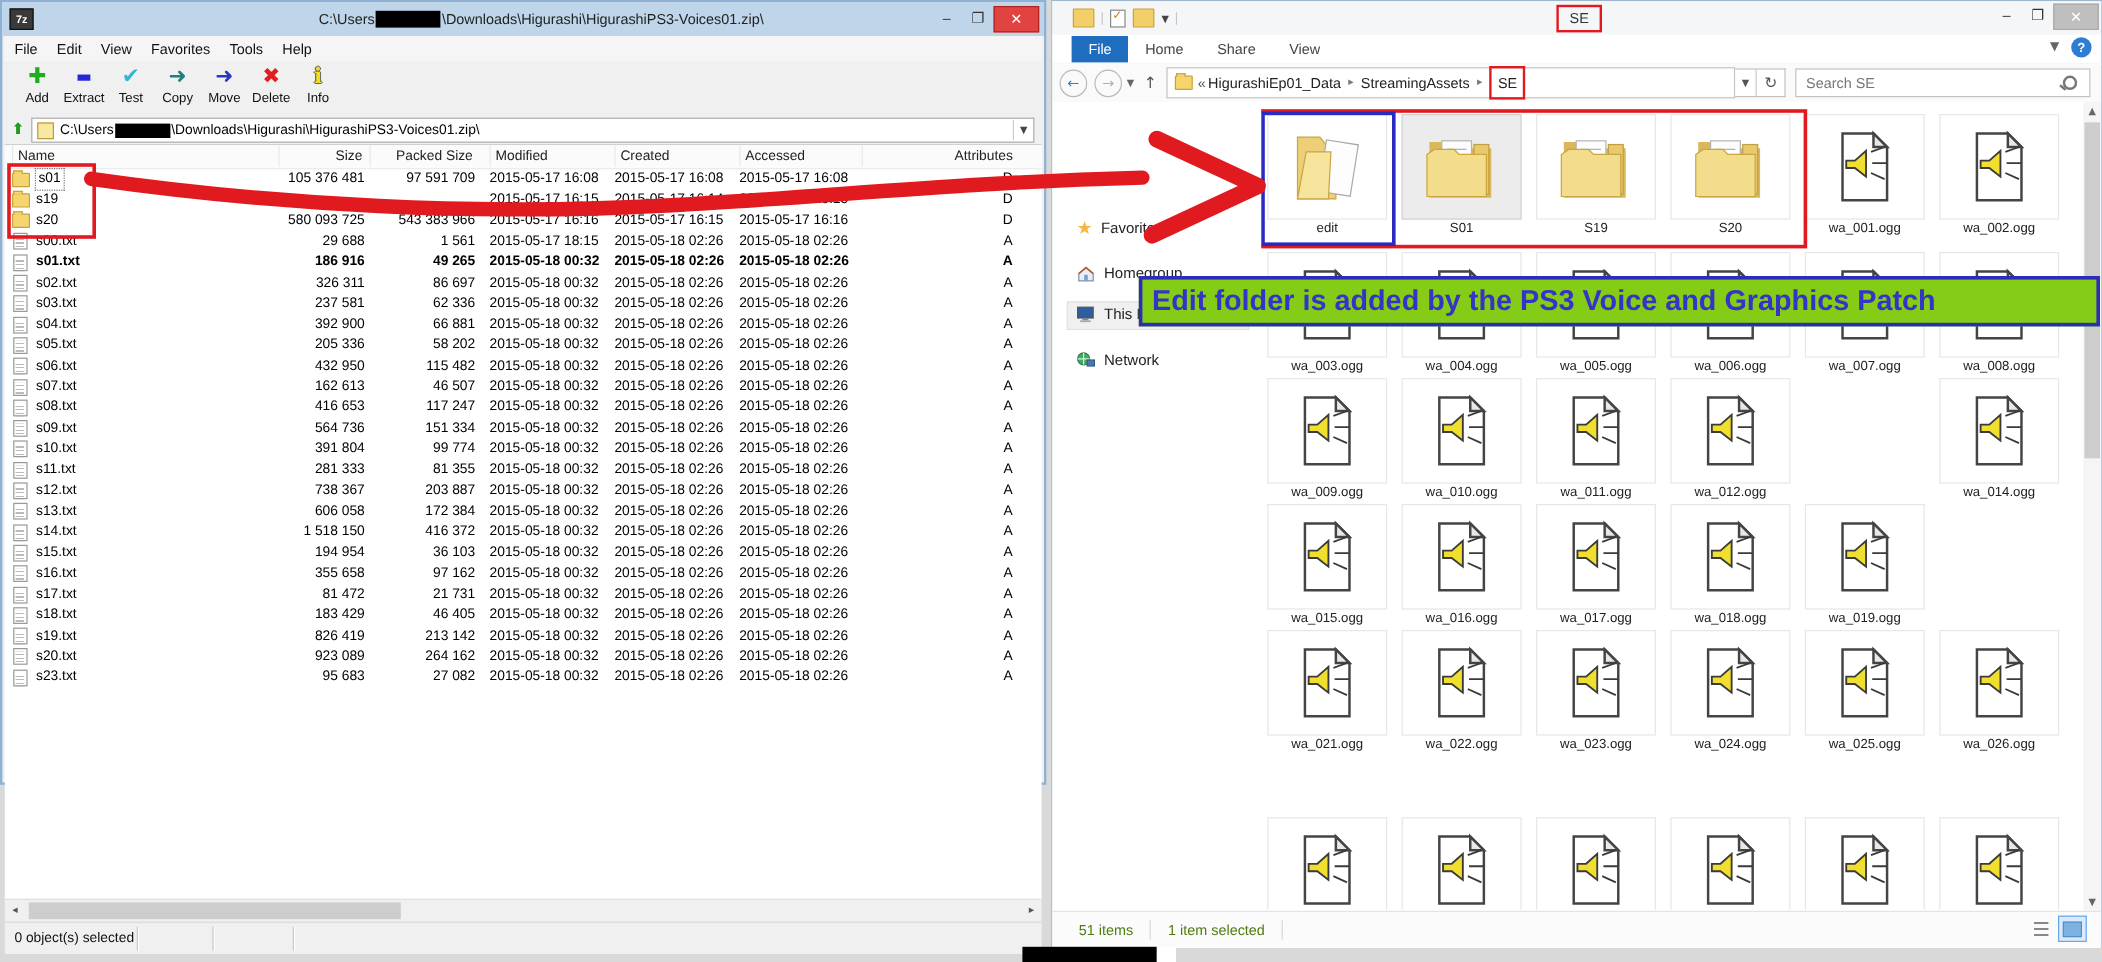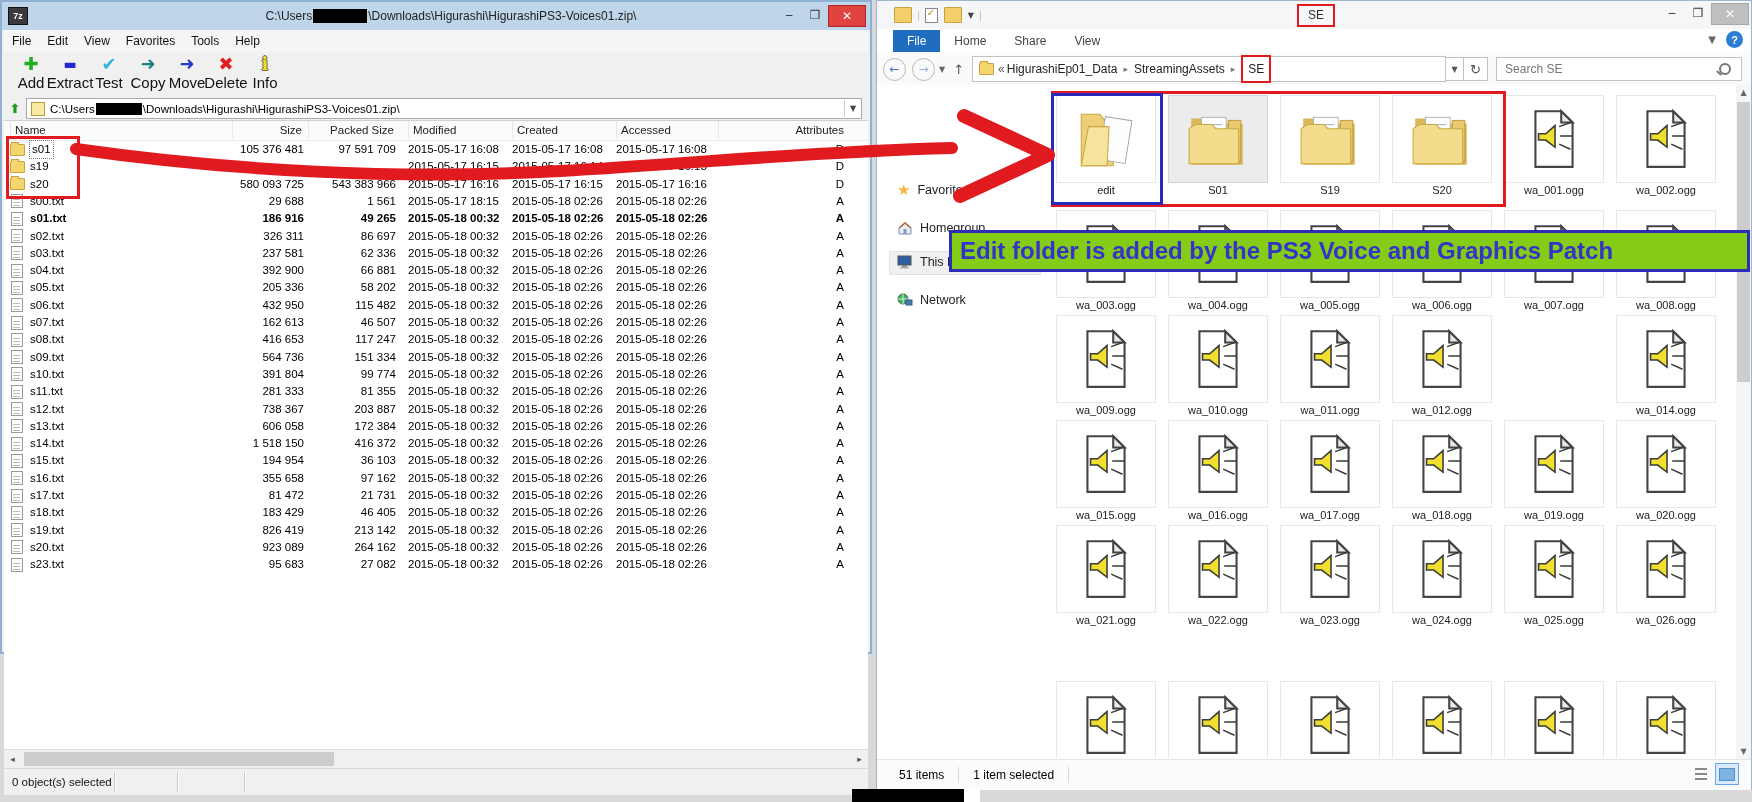--- a/index.html
+++ b/index.html
@@ -13,21 +13,21 @@
   #sz-appicon{width:18px;height:16px;background:#3a3a3a;color:#fff;font-size:9px;font-weight:bold;display:flex;align-items:center;justify-content:center;margin:0 6px 0 6px;border:1px solid #111;}
   #sz-title-text{position:absolute;left:150px;right:120px;display:flex;justify-content:center;white-space:nowrap;}
   .redact{display:inline-block;width:54px;height:14px;background:#000;vertical-align:middle;margin:0 1px;}
   .winbtn{width:26px;height:20px;display:flex;align-items:center;justify-content:center;font-size:12px;color:#333;}
   #sz-close{width:36px;background:#e04340;color:#fff;border:1px solid #b02420;}
   #sz-menu{left:2px;top:28px;width:864px;height:22px;background:#f5f5f5;display:flex;align-items:center;font-size:12px;color:#111;border-bottom:1px solid #e4e4e4;}
   .menu-item{padding:0 8px;}
   #sz-toolbar{left:2px;top:50px;width:864px;height:45px;background:#f0f0f0;display:flex;align-items:flex-start;padding-left:8px;box-sizing:border-box;}
   .tb-btn{width:38px;display:flex;flex-direction:column;align-items:center;margin-right:1px;}
   .tbico{font-family:"DejaVu Sans",sans-serif;font-size:18px;line-height:24px;font-weight:bold;}
-  .tb-label{font-size:15px;color:#111;line-height:13px;text-align:center;}
+  .tb-label{font-size:11px;color:#111;line-height:13px;text-align:center;}
   .i-add{color:#1eae1e;} .i-extract{color:#2626d8;font-size:14px;} .i-test{color:#2fb6d9;}
   .i-copy{color:#1d8080;} .i-move{color:#2538c8;} .i-delete{color:#e02020;}
   .i-info{color:#f2de1c;font-family:"DejaVu Serif",serif;text-shadow:-1px 0 0 #666,1px 0 0 #666,0 1px 0 #666,0 -1px 0 #666;}
   #sz-addr-row{left:2px;top:95px;width:864px;height:23px;background:#f0f0f0;display:flex;align-items:center;}
   #sz-up{width:22px;text-align:center;font-size:13px;color:#1e9e1e;font-weight:bold;}
   #sz-addr{flex:1;height:19px;background:#fff;border:1px solid #a9a9a9;margin-right:6px;display:flex;align-items:center;font-size:11.5px;white-space:nowrap;overflow:hidden;}
   #sz-addr .redact{height:12px;width:46px;}
   .mini-zip{width:12px;height:12px;background:#f7e9a0;border:1px solid #b99b3d;margin:0 5px 0 4px;flex:none;}
   #sz-addr-drop{width:16px;height:17px;margin-left:auto;flex:none;border-left:1px solid #ccc;display:flex;align-items:center;justify-content:center;font-size:8px;color:#444;}
   
@@ -112,21 +112,21 @@
   .gbox.sel{background:#ececec;border-color:#d2d2d2;}
   .glabel{width:100px;text-align:center;font-size:11px;color:#222;line-height:14px;white-space:nowrap;}
   .gsvg{width:70px;height:66px;}
   #rect-folders{position:absolute;left:-3px;top:2px;width:452px;height:110px;border:3px solid #e11a20;z-index:20;pointer-events:none;}
   #rect-edit{position:absolute;left:0px;top:4px;width:106px;height:106px;border:3px solid #2a2ac0;z-index:21;pointer-events:none;}
   
   #ex-vscroll{position:absolute;left:859px;top:84px;width:15px;height:674px;background:#f5f5f5;}
   #ex-vthumb{position:absolute;left:1px;top:17px;width:13px;height:280px;background:#cdcdcd;}
   .vsarrow{position:absolute;left:0;width:15px;height:15px;color:#666;font-size:8px;display:flex;align-items:center;justify-content:center;}
   
-  #ex-status{position:absolute;left:0;top:758px;width:100%;height:30px;background:#fbfbfb;border-top:1px solid #e4e4e4;display:flex;align-items:center;font-size:12px;color:#000000;}
+  #ex-status{position:absolute;left:0;top:758px;width:100%;height:30px;background:#fbfbfb;border-top:1px solid #e4e4e4;display:flex;align-items:center;font-size:12px;color:#4d7c0f;}
   #ex-status .stx{margin-left:22px;}
   #ex-status .sep{width:1px;height:16px;background:#d8d8d8;margin-left:14px;}
   #ex-status .stx2{margin-left:14px;}
   #view-btns{position:absolute;right:12px;top:3px;display:flex;}
   .vbtn{width:24px;height:22px;display:flex;align-items:center;justify-content:center;margin-left:2px;box-sizing:border-box;}
   .vbtn.active{border:1px solid #66a7e8;background:#dbeafc;}
   .vlist{width:12px;height:12px;background:repeating-linear-gradient(#888 0 2px,transparent 2px 5px);}
   .vthumbico{width:14px;height:11px;background:#7eb2e0;border:1px solid #5590c8;}
   
   #note{left:949px;top:230px;width:795px;height:36px;border:3px solid #2d2db8;background:#84cc16;z-index:40;display:flex;align-items:center;}
@@ -817,28 +817,20 @@
           <div class="glabel">wa_018.ogg</div>
         </div>
         <div class="gcell" style="left: 453px; top: 331px;">
           <div class="gbox">
             <svg class="gsvg">
               <use href="#sym-ogg"></use>
             </svg>
           </div>
           <div class="glabel">wa_019.ogg</div>
         </div>
-        <div class="gcell" style="left: 565px; top: 331px;">
-          <div class="gbox">
-            <svg class="gsvg">
-              <use href="#sym-ogg"></use>
-            </svg>
-          </div>
-          <div class="glabel">wa_020.ogg</div>
-        </div>
         <div class="gcell" style="left: 5px; top: 436px;">
           <div class="gbox">
             <svg class="gsvg">
               <use href="#sym-ogg"></use>
             </svg>
           </div>
           <div class="glabel">wa_021.ogg</div>
         </div>
         <div class="gcell" style="left: 117px; top: 436px;">
           <div class="gbox">

